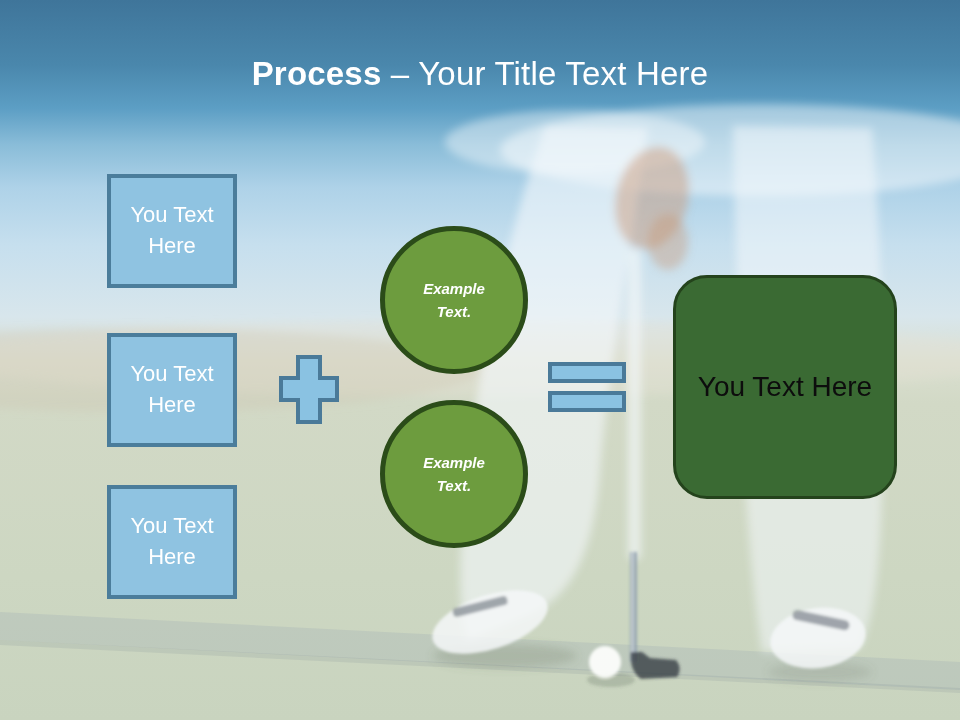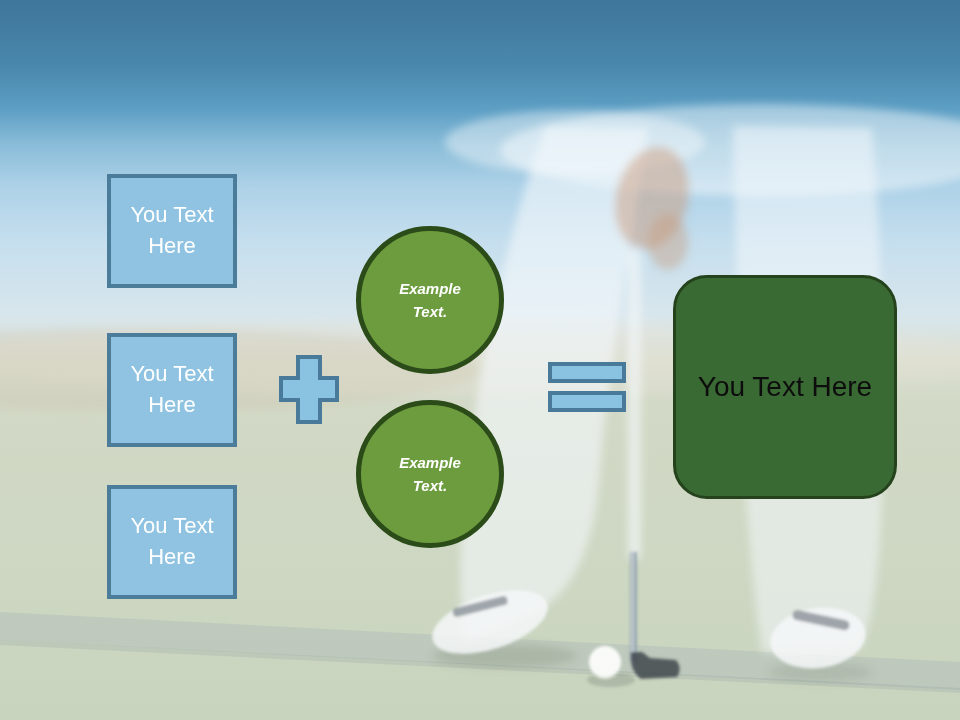--- a/index.html
+++ b/index.html
@@ -33,21 +33,21 @@
     box-sizing:border-box;background:#8fc3e1;border:4px solid #4b7d9b;
     display:flex;align-items:center;justify-content:center;text-align:center;
     color:#ffffff;font-size:22px;line-height:1.4;z-index:4;
   }
   .tbox span{display:block;width:104px;}
   .tbox.b1{top:174px;} .tbox.b2{top:333px;} .tbox.b3{top:485px;}
   .plus-wrap{position:absolute;left:279px;top:355px;width:60px;height:69px;z-index:4;}
   .eq-wrap{position:absolute;left:548px;top:362px;display:flex;flex-direction:column;gap:8px;z-index:4;}
   .eq-bar{width:78px;height:21px;box-sizing:border-box;background:#8ac2e2;border:4px solid #4a7a99;}
   .gcircle{
-    position:absolute;left:356px;width:148px;height:148px;border-radius:50%;
+    position:absolute;left:380px;width:148px;height:148px;border-radius:50%;
     box-sizing:border-box;background:#6d9c3e;border:5px solid #2b4c19;
     display:flex;align-items:center;justify-content:center;text-align:center;
     color:#ffffff;font-size:15px;font-weight:700;font-style:italic;line-height:1.55;z-index:4;
   }
   .gcircle span{display:block;width:76px;}
   .gcircle.c1{top:226px;} .gcircle.c2{top:400px;}
   .result{
     position:absolute;left:673px;top:275px;width:224px;height:224px;
     box-sizing:border-box;background:#3a6a33;border:3px solid #24431c;border-radius:34px;
     display:flex;align-items:center;justify-content:center;text-align:center;
@@ -100,20 +100,23 @@
 
     <g filter="url(#soft2)">
       <rect x="630" y="552" width="7" height="110" fill="#8fa0ae" opacity="0.85"></rect>
       <rect x="631.5" y="552" width="2" height="110" fill="#ffffff" opacity="0.55"></rect>
       <path d="M631,652 L642,652 L650,658 L676,660 Q683,668 677,677 L641,679 Q629,670 631,652 Z" fill="#343b42" opacity="0.78"></path>
       <ellipse cx="611" cy="680" rx="24" ry="7" fill="#4d5c4d" opacity="0.22"></ellipse>
       <circle cx="605" cy="662" r="16" fill="#fcfdfb" opacity="0.95"></circle>
     </g>
   </svg>
 
+  <div class="title">
+    <span class="bold">Process</span><span> – Your Title Text Here</span>
+  </div>
 
   <div class="tbox b1">
     <span>You Text Here</span>
   </div>
   <div class="tbox b2">
     <span>You Text Here</span>
   </div>
   <div class="tbox b3">
     <span>You Text Here</span>
   </div>

